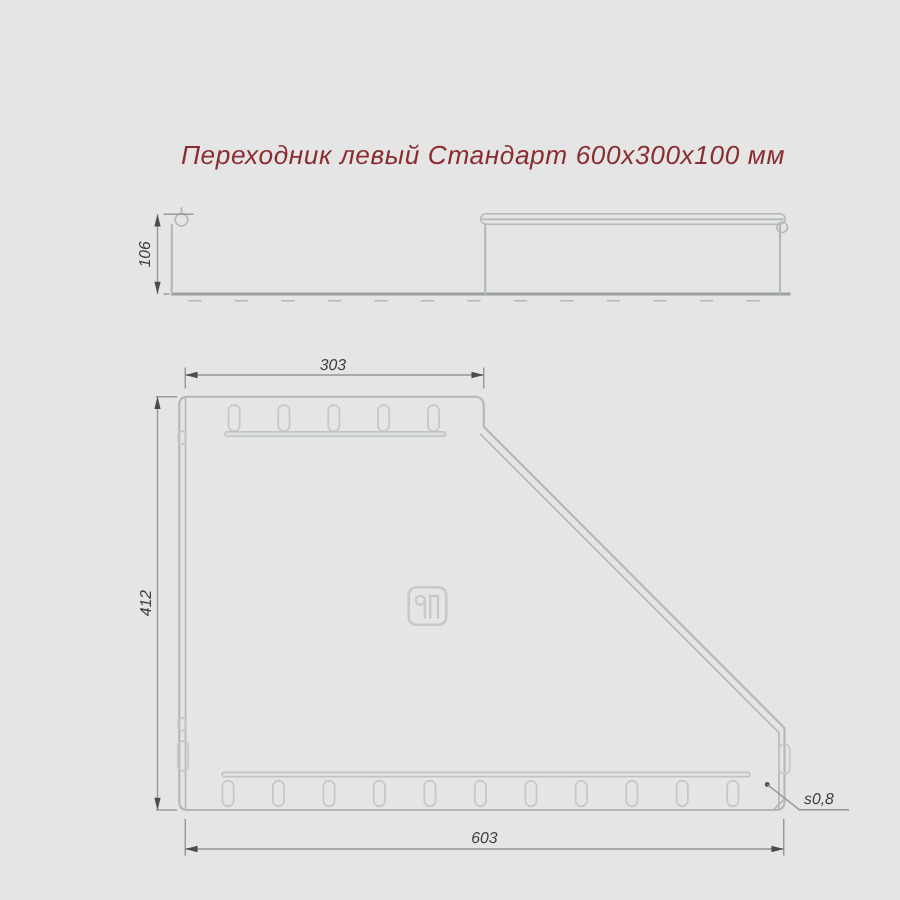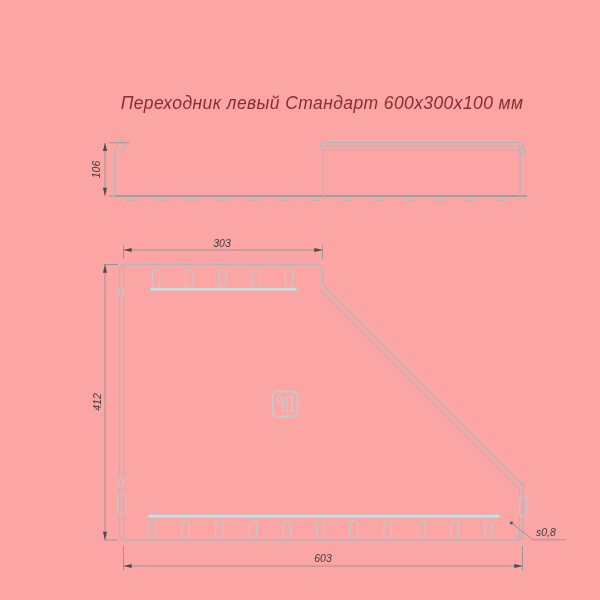--- a/index.html
+++ b/index.html
@@ -1,17 +1,17 @@
 <!DOCTYPE html>
 <html><head>
 <meta charset="utf-8">
 <style>
   html,body{margin:0;padding:0;background:#ffffff;}
   body{width:600px;height:600px;overflow:hidden;font-family:"Liberation Sans",sans-serif;}
-  .canvas{position:relative;width:600px;height:600px;background:#fca5a5;}
+  .canvas{position:relative;width:600px;height:600px;background:#e5e5e5;}
   .title{
     position:absolute;left:0;top:93px;width:100%;box-sizing:border-box;padding-left:44px;
     text-align:center;font:italic 17.5px "Liberation Sans",sans-serif;
     color:#8a2d30;letter-spacing:.4px;white-space:nowrap;
   }
   svg{position:absolute;left:0;top:0;}
   .ol  {stroke:#b2b7b9;stroke-width:1.4;fill:none;stroke-linejoin:round;stroke-linecap:round;}
   .ol2 {stroke:#b2b7b9;stroke-width:1.1;fill:none;stroke-linecap:round;}
   .thick{stroke:#9ba0a2;stroke-width:2.1;fill:none;stroke-linecap:butt;}
   .perf{stroke:#c5c8ca;stroke-width:1.2;fill:none;}

